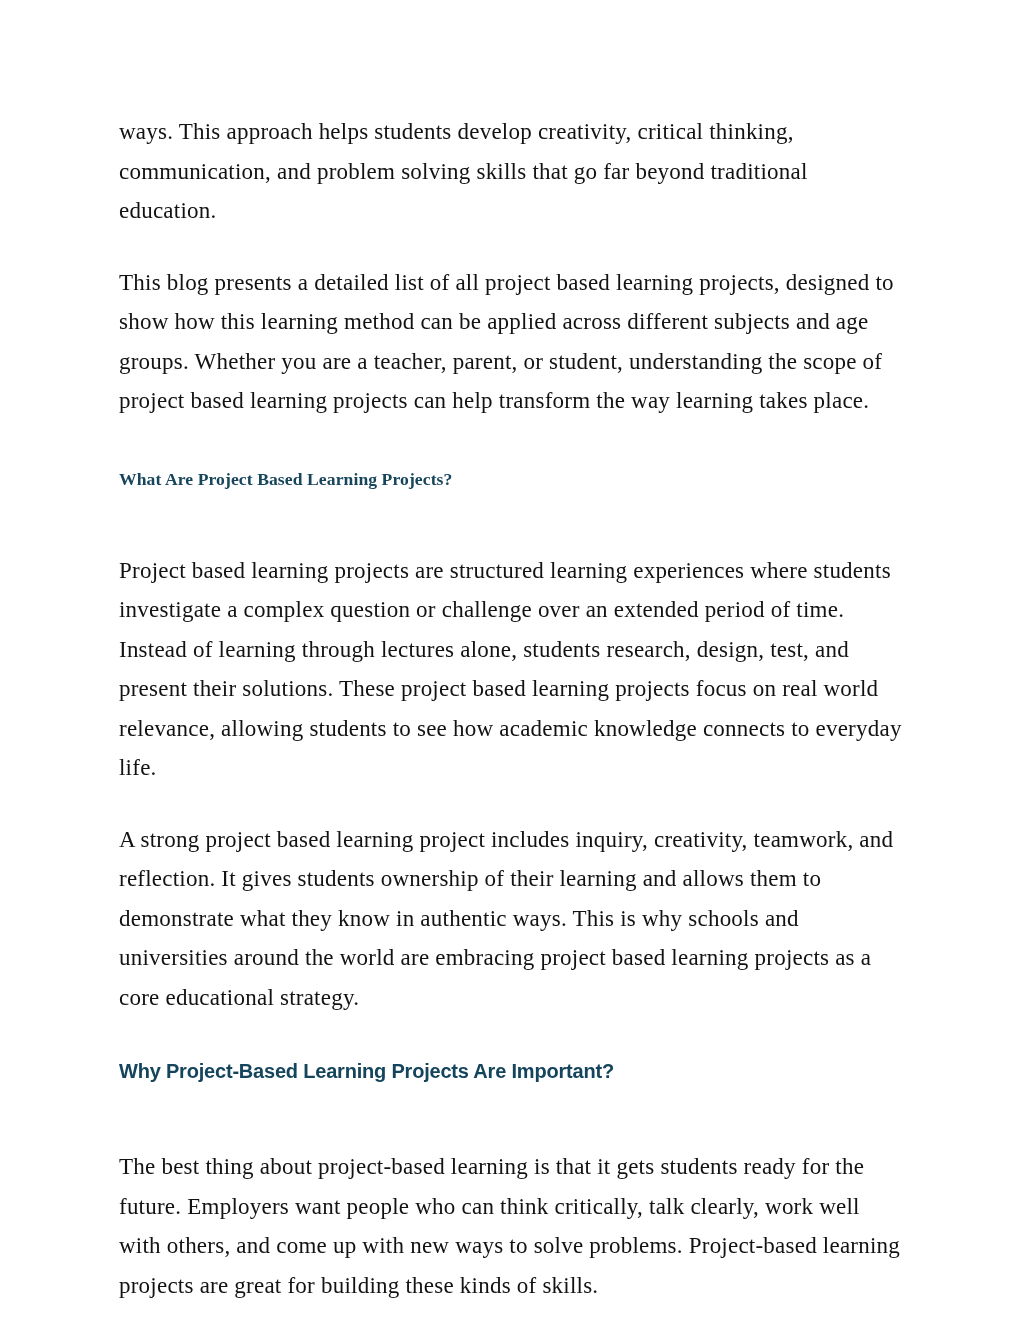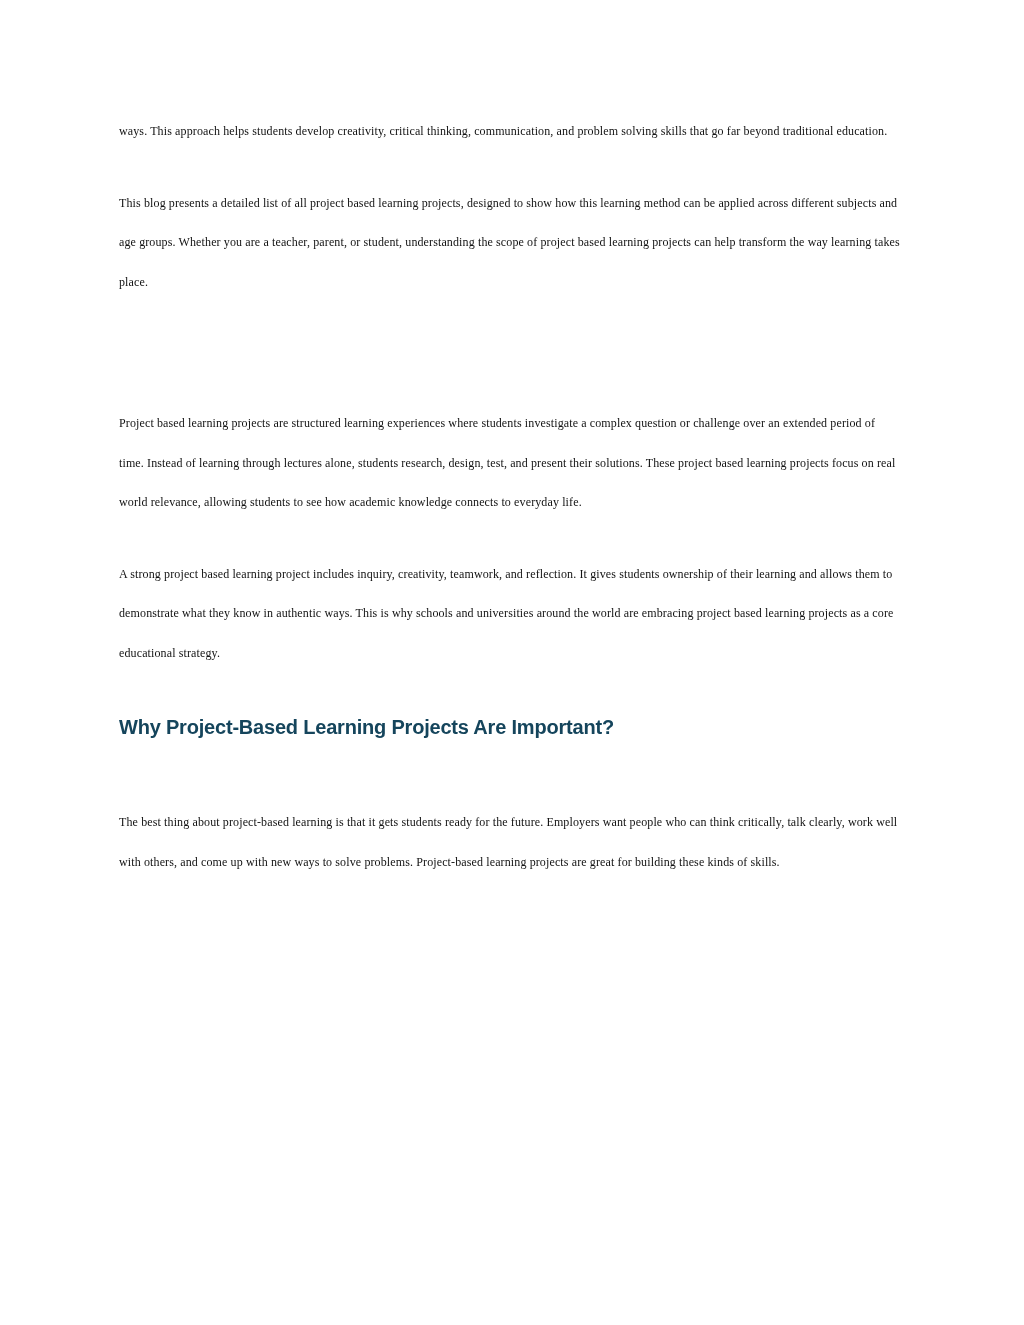--- a/index.html
+++ b/index.html
@@ -20,21 +20,21 @@
     box-sizing: border-box;
   }
   .content {
     position: absolute;
     left: 119px;
     top: 112px;
     width: 784px;
   }
   p.body-text {
     font-family: "Liberation Serif", serif;
-    font-size: 12px;
+    font-size: 23px;
     line-height: 39.5px;
     margin: 0;
     color: #121212;
     text-align: left;
     letter-spacing: 0.01em;
   }
   p.spaced-after {
     margin-bottom: 32px;
   }
   h2.section-heading {
@@ -62,20 +62,21 @@
 
 <div class="page">
   <div class="content">
 
     <p class="body-text spaced-after">ways. This approach helps students develop creativity, critical thinking, communication, and problem solving skills that go far beyond traditional education.</p>
 
     <p class="body-text">This blog presents a detailed list of all project based learning projects, designed to show how this learning method can be applied across different subjects and age groups. Whether you are a teacher, parent, or student, understanding the scope of project based learning projects can help transform the way learning takes place.</p>
 
     <div class="gap-before-heading"></div>
 
+    <h2 class="section-heading">What Are Project Based Learning Projects?</h2>
 
     <div class="gap-after-heading"></div>
 
     <p class="body-text spaced-after">Project based learning projects are structured learning experiences where students investigate a complex question or challenge over an extended period of time. Instead of learning through lectures alone, students research, design, test, and present their solutions. These project based learning projects focus on real world relevance, allowing students to see how academic knowledge connects to everyday life.</p>
 
     <p class="body-text">A strong project based learning project includes inquiry, creativity, teamwork, and reflection. It gives students ownership of their learning and allows them to demonstrate what they know in authentic ways. This is why schools and universities around the world are embracing project based learning projects as a core educational strategy.</p>
 
     <div class="gap-before-heading-2"></div>
 
     <h2 class="section-heading sans">Why Project-Based Learning Projects Are Important?</h2>

